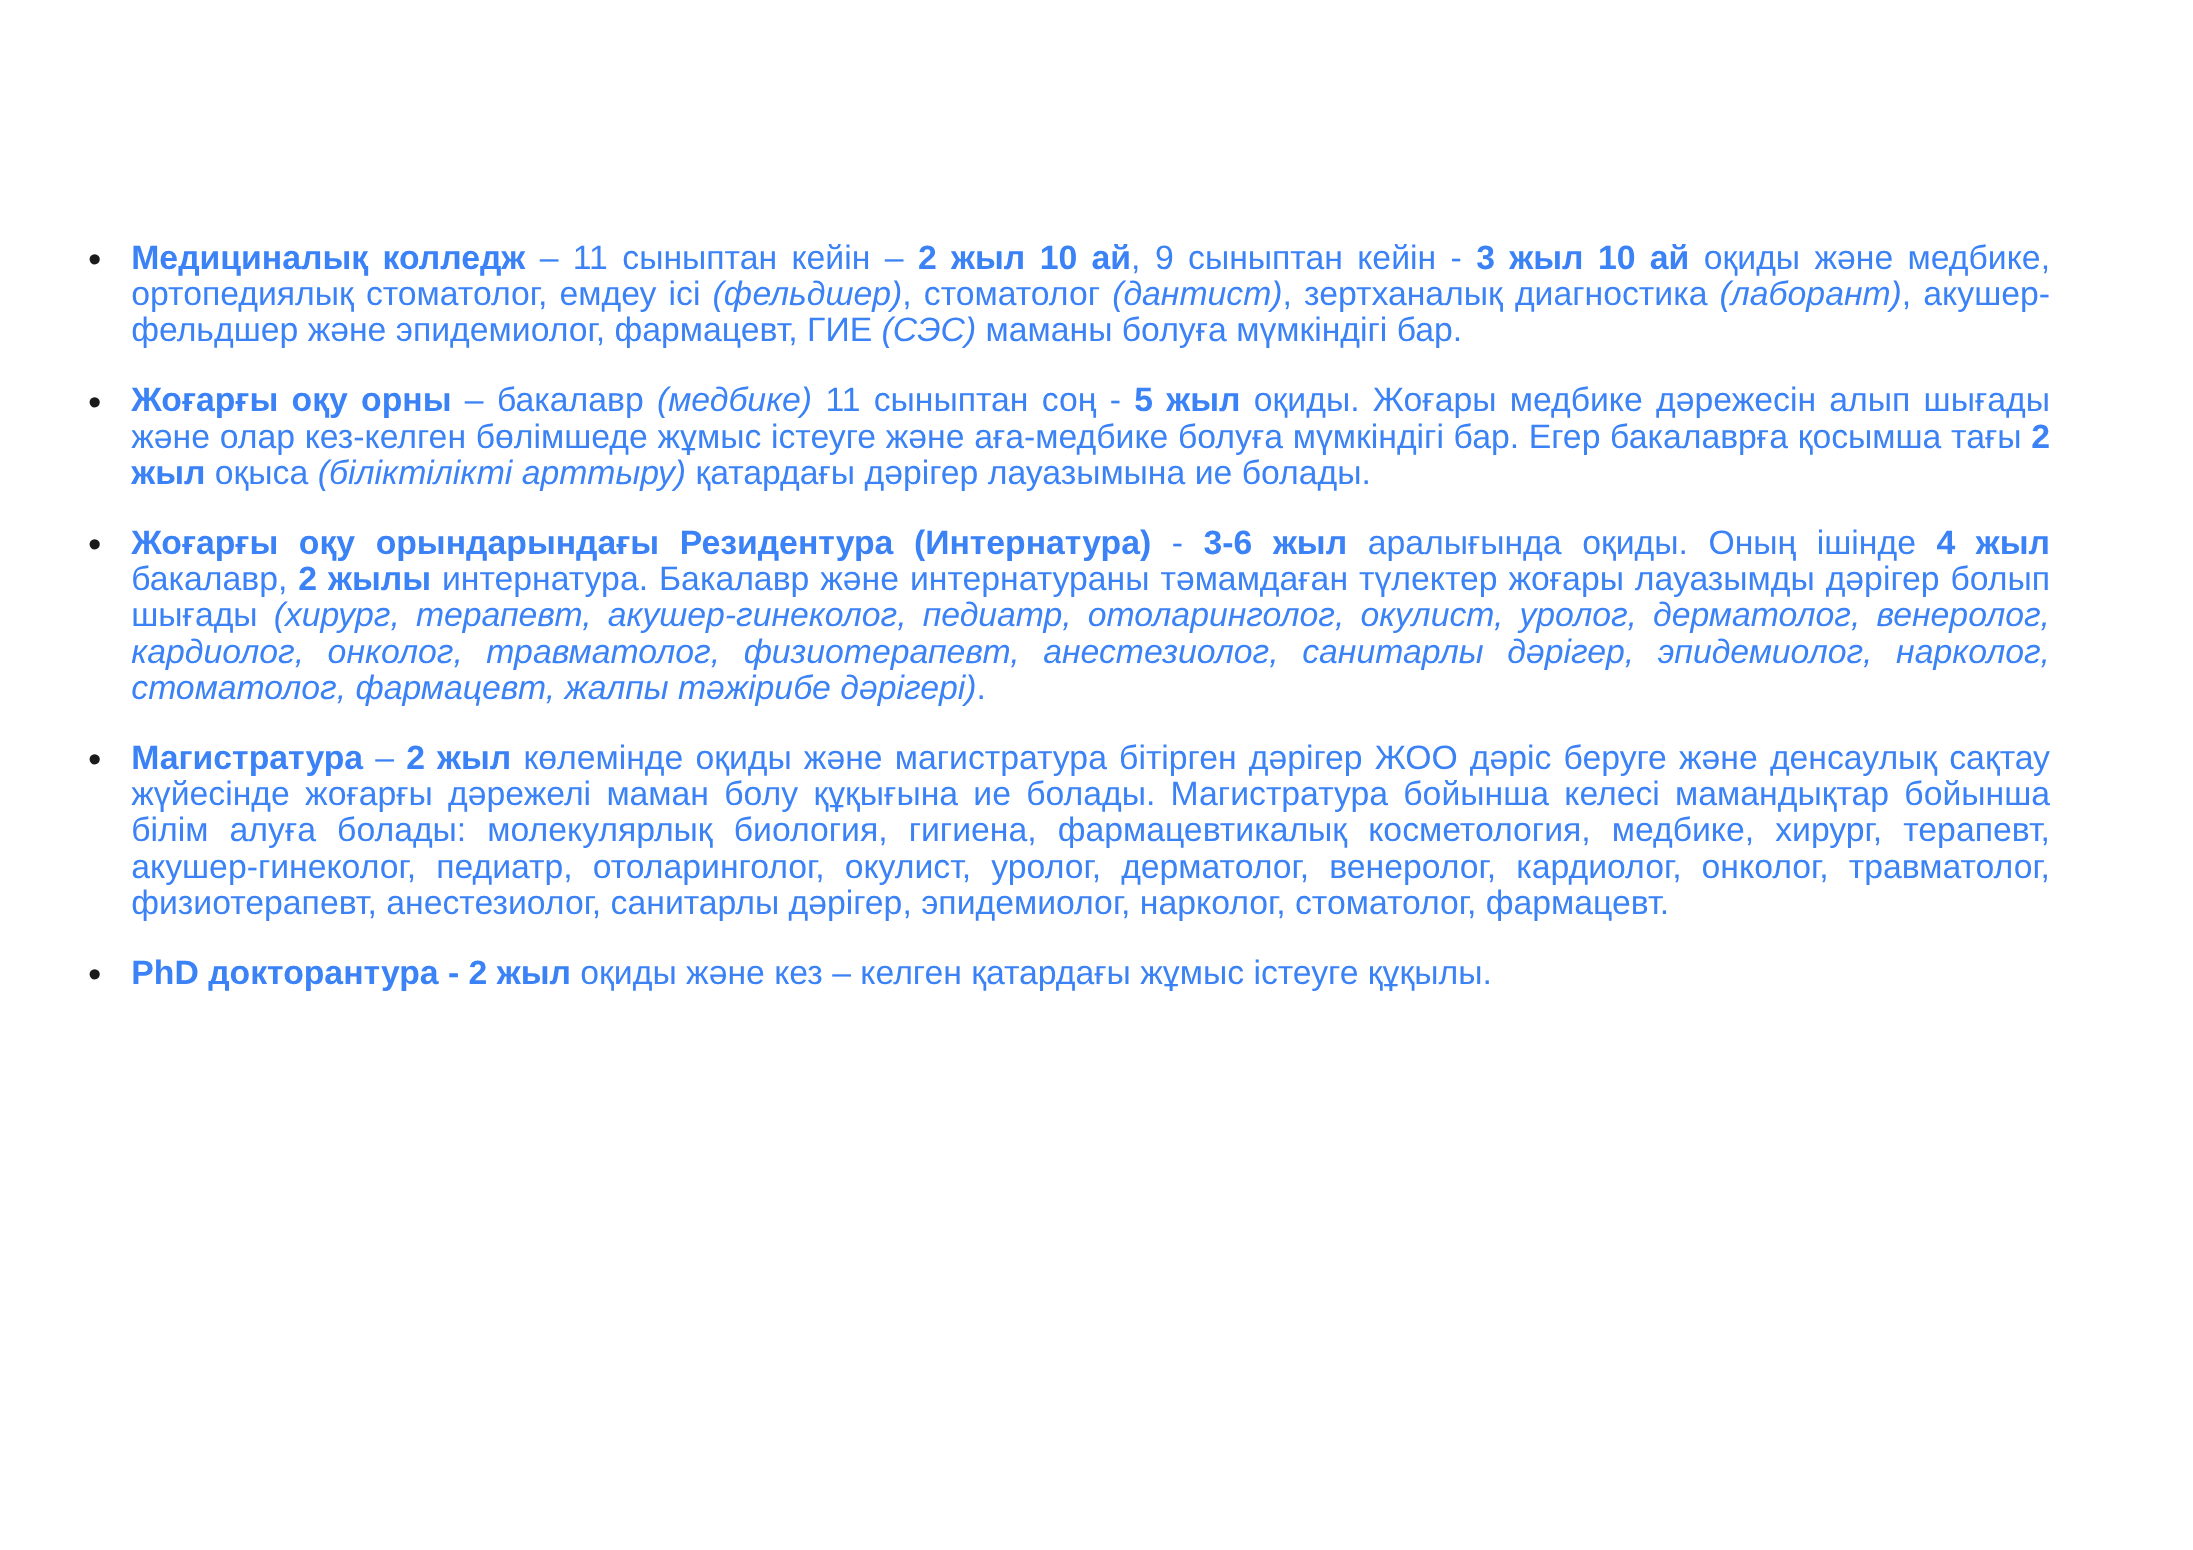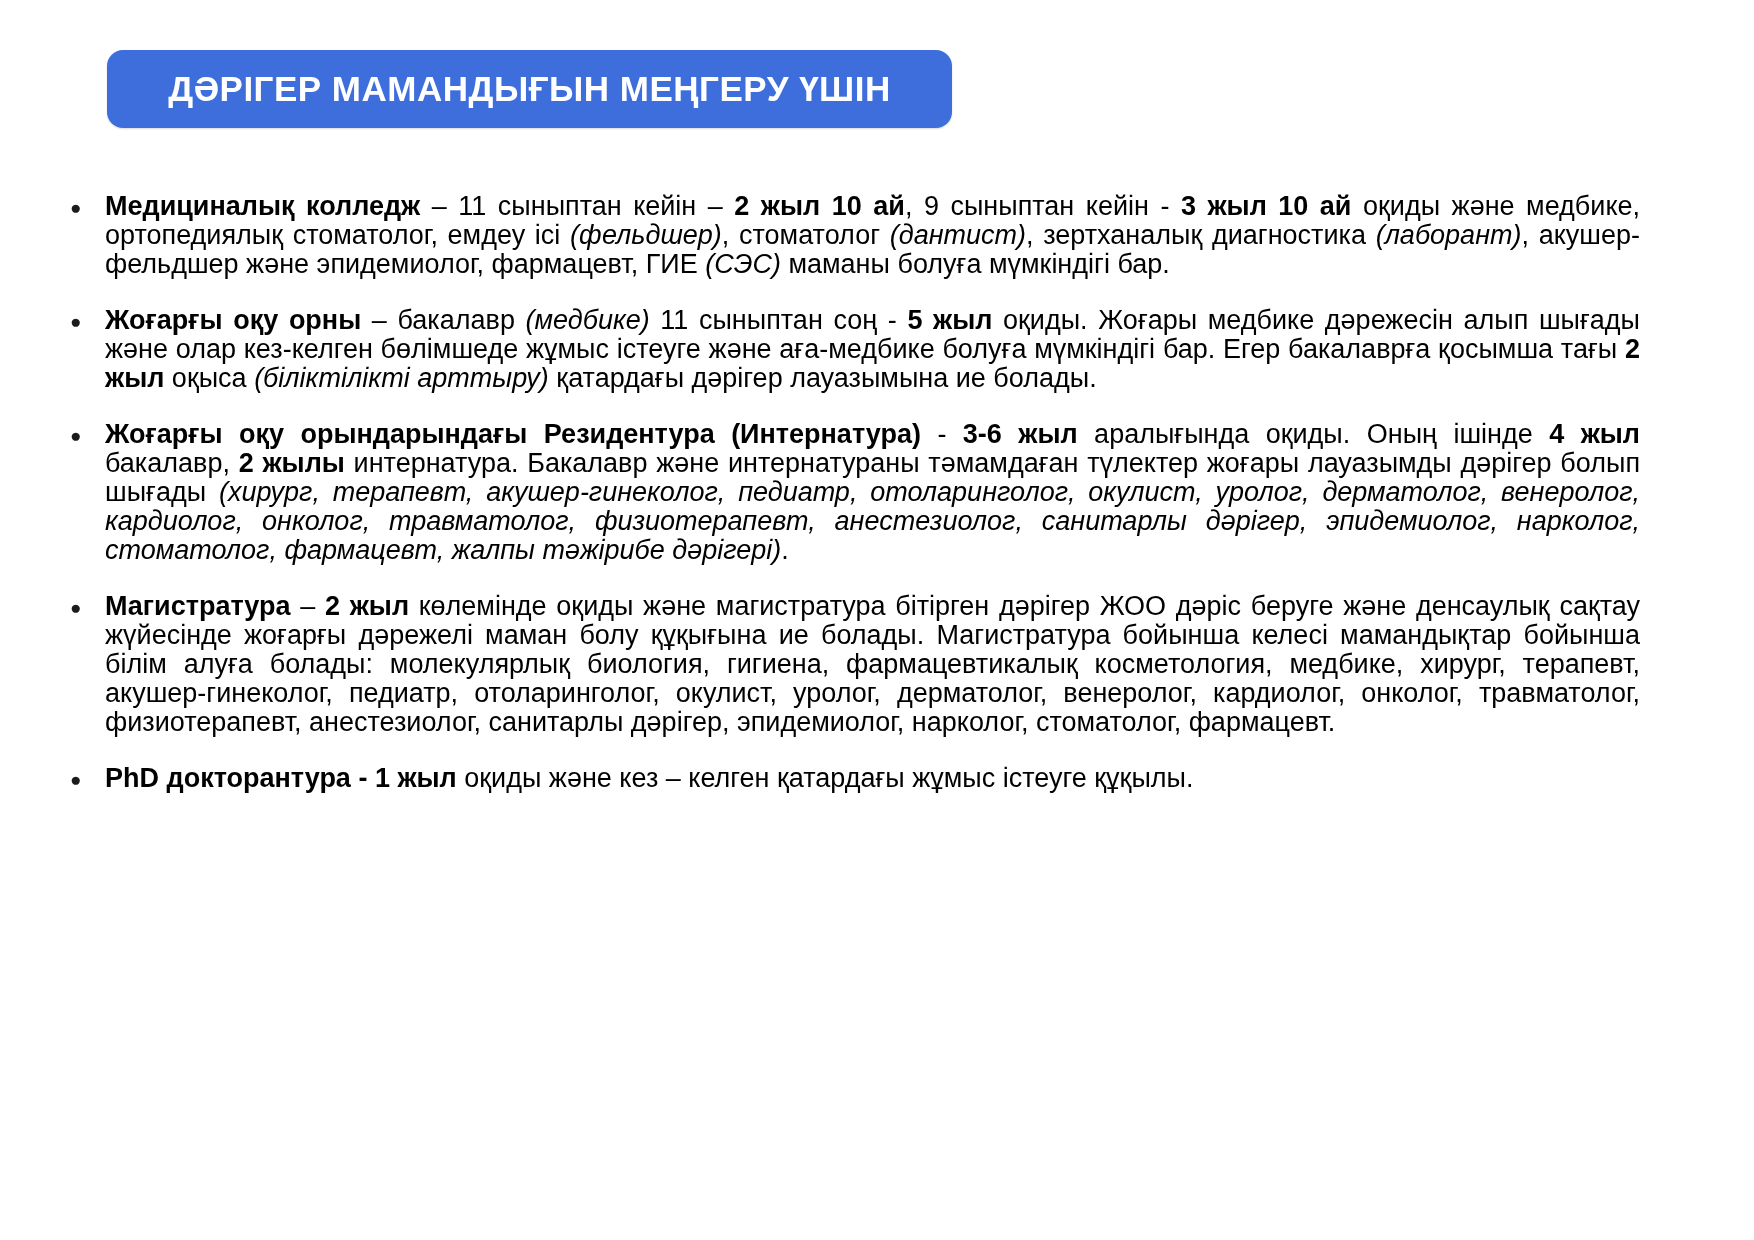--- a/index.html
+++ b/index.html
@@ -59,49 +59,46 @@
     color: #1b1b1b;
     text-align: left;
   }
   .bullet-text {
     flex: 1;
     margin: 0;
     padding: 0 0 0 11px;
     font-size: 27px;
     line-height: 29px;
     text-align: justify;
-    color: #000000;
+    color: #3b82f6;
   }
   .seg-regular { font-weight: 400; font-style: normal; }
   .seg-bold { font-weight: 700; font-style: normal; }
   .seg-italic { font-weight: 400; font-style: italic; }
   .seg-bold-italic { font-weight: 700; }
 </style>
 </head>
 <body>
 
 <div class="page">
-  <div class="title-badge">
-    <span>ДӘРІГЕР МАМАНДЫҒЫН МЕҢГЕРУ ҮШІН</span>
-  </div>
   <ul class="bullet-list" id="bullet-list">
       <li class="bullet-item">
         <span class="marker">●</span>
         <p class="bullet-text"><span class="seg-bold">Медициналық колледж</span><span class="seg-regular"> – 11 сыныптан кейін – </span><span class="seg-bold">2 жыл 10 ай</span><span class="seg-regular">, 9 сыныптан кейін - </span><span class="seg-bold">3 жыл 10 ай</span><span class="seg-regular"> оқиды және медбике, ортопедиялық стоматолог, емдеу ісі </span><span class="seg-italic">(фельдшер)</span><span class="seg-regular">, стоматолог </span><span class="seg-italic">(дантист)</span><span class="seg-regular">, зертханалық диагностика </span><span class="seg-italic">(лаборант)</span><span class="seg-regular">, акушер-фельдшер және эпидемиолог, фармацевт, ГИЕ </span><span class="seg-italic">(СЭС)</span><span class="seg-regular"> маманы болуға мүмкіндігі бар.</span></p>
       </li>
       <li class="bullet-item">
         <span class="marker">●</span>
         <p class="bullet-text"><span class="seg-bold">Жоғарғы оқу орны</span><span class="seg-regular"> – бакалавр </span><span class="seg-italic">(медбике)</span><span class="seg-regular"> 11 сыныптан соң - </span><span class="seg-bold">5 жыл</span><span class="seg-regular"> оқиды. Жоғары медбике дәрежесін алып шығады және олар кез-келген бөлімшеде жұмыс істеуге және аға-медбике болуға мүмкіндігі бар. Егер бакалаврға қосымша тағы </span><span class="seg-bold">2 жыл</span><span class="seg-regular"> оқыса </span><span class="seg-italic">(біліктілікті арттыру)</span><span class="seg-regular"> қатардағы дәрігер лауазымына ие болады.</span></p>
       </li>
       <li class="bullet-item">
         <span class="marker">●</span>
         <p class="bullet-text"><span class="seg-bold">Жоғарғы оқу орындарындағы Резидентура </span><span class="seg-bold-italic">(Интернатура)</span><span class="seg-regular"> - </span><span class="seg-bold">3-6 жыл</span><span class="seg-regular"> аралығында оқиды. Оның ішінде </span><span class="seg-bold">4 жыл</span><span class="seg-regular"> бакалавр, </span><span class="seg-bold">2 жылы</span><span class="seg-regular"> интернатура. Бакалавр және интернатураны тәмамдаған түлектер жоғары лауазымды дәрігер болып шығады </span><span class="seg-italic">(хирург, терапевт, акушер-гинеколог, педиатр, отоларинголог, окулист, уролог, дерматолог, венеролог, кардиолог, онколог, травматолог, физиотерапевт, анестезиолог, санитарлы дәрігер, эпидемиолог, нарколог, стоматолог, фармацевт, жалпы тәжірибе дәрігері)</span><span class="seg-regular">.</span></p>
       </li>
       <li class="bullet-item">
         <span class="marker">●</span>
         <p class="bullet-text"><span class="seg-bold">Магистратура</span><span class="seg-regular"> – </span><span class="seg-bold">2 жыл</span><span class="seg-regular"> көлемінде оқиды және магистратура бітірген дәрігер ЖОО дәріс беруге және денсаулық сақтау жүйесінде жоғарғы дәрежелі маман болу құқығына ие болады. Магистратура бойынша келесі мамандықтар бойынша білім алуға болады: молекулярлық биология, гигиена, фармацевтикалық косметология, медбике, хирург, терапевт, акушер-гинеколог, педиатр, отоларинголог, окулист, уролог, дерматолог, венеролог, кардиолог, онколог, травматолог, физиотерапевт, анестезиолог, санитарлы дәрігер, эпидемиолог, нарколог, стоматолог, фармацевт.</span></p>
       </li>
       <li class="bullet-item">
         <span class="marker">●</span>
-        <p class="bullet-text"><span class="seg-bold">PhD докторантура - 1 жыл</span><span class="seg-regular"> оқиды және кез – келген қатардағы жұмыс істеуге құқылы.</span></p>
+        <p class="bullet-text"><span class="seg-bold">PhD докторантура - 2 жыл</span><span class="seg-regular"> оқиды және кез – келген қатардағы жұмыс істеуге құқылы.</span></p>
       </li>
     </ul>
 </div>
 
 </body></html>

